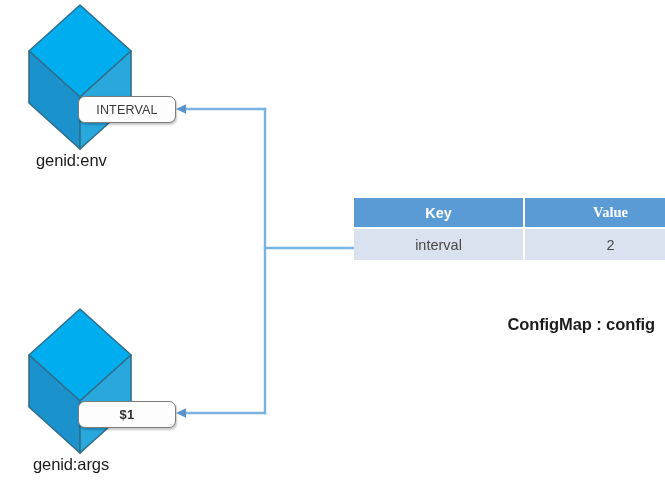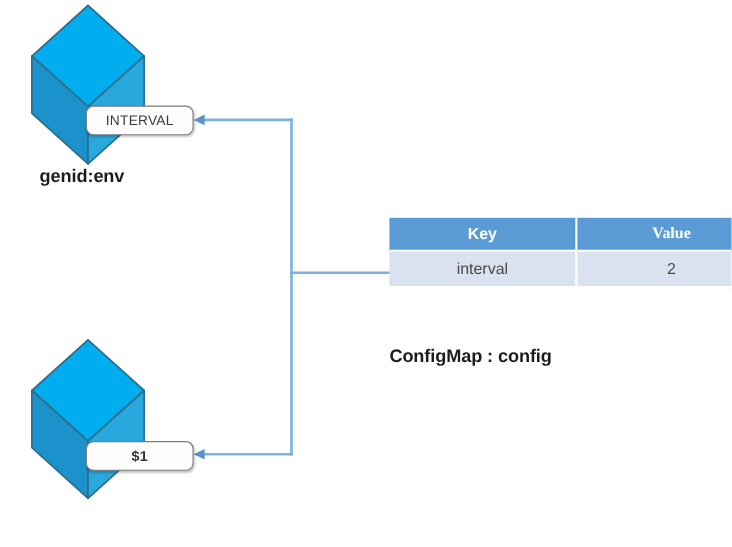--- a/index.html
+++ b/index.html
@@ -45,21 +45,21 @@
     position: absolute;
     left: 0; top: 0;
     width: 108px;
     height: 150px;
   }
 
   
   .node-caption {
     position: absolute;
     font-size: 16.5px;
-    font-weight: bold;
+    font-weight: normal;
     color: #1c1c1c;
     letter-spacing: -0.1px;
     white-space: nowrap;
   }
   .node-caption.env  { left: 36px; top: 151px; }
   .node-caption.args { left: 33px; top: 455px; }
 
   
   .chip {
     position: absolute;
@@ -113,21 +113,21 @@
     border-right: 2px solid #ffffff;
   }
   .cm-table tbody td:last-child { border-right: none; }
   .cm-table tbody tr.row-0 td { border-bottom: 2px solid #ffffff; }
 
   .table-caption {
     position: absolute;
     left: 354px;
     top: 315px;
     width: 301px;
-    text-align: left;
+    text-align: right;
     font-size: 16.5px;
     font-weight: bold;
     color: #1c1c1c;
     letter-spacing: -0.1px;
   }
 </style>
 </head>
 <body>
 
 <div id="canvas">
@@ -162,20 +162,21 @@
 
   <div class="chip interval">INTERVAL</div>
 
   <div class="cube-group args">
     <svg class="cube-svg" viewBox="0 0 108 150" width="108" height="150">
       <polygon points="54,3 105,49 54,95 3,49" fill="#00aeef" stroke="#2e6f8e" stroke-width="1.6" stroke-linejoin="round"></polygon>
       <polygon points="3,49 54,95 54,147 3,101" fill="#1c92cc" stroke="#2e6f8e" stroke-width="1.6" stroke-linejoin="round"></polygon>
       <polygon points="105,49 105,101 54,147 54,95" fill="#29a8de" stroke="#2e6f8e" stroke-width="1.6" stroke-linejoin="round"></polygon>
     </svg>
   </div>
+  <div class="node-caption args">genid:args</div>
 
   <div class="chip args">$1</div>
 
   <table class="cm-table">
     <thead>
       <tr>
         <th>Key</th>
         <th>Value</th>
       </tr>
     </thead>

